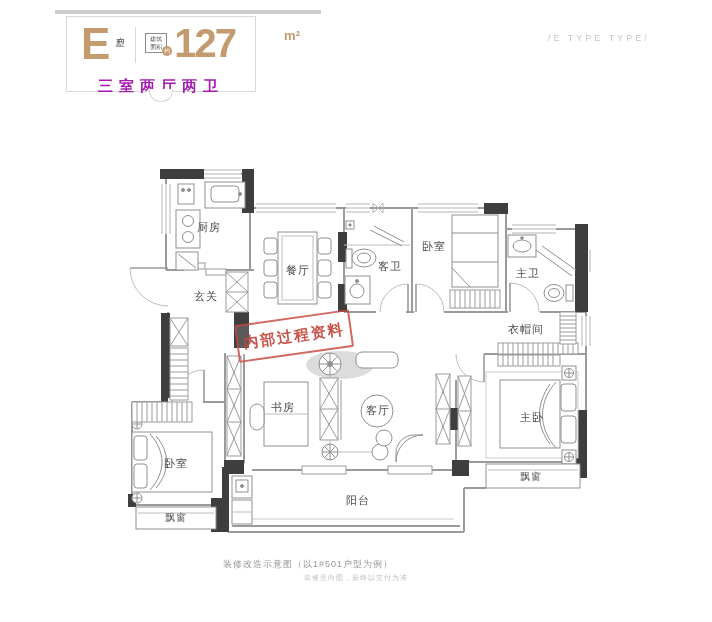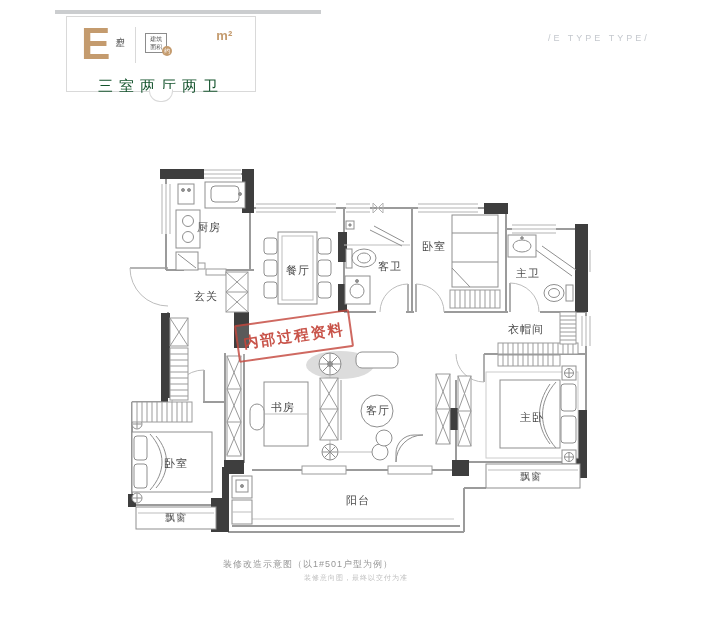--- a/index.html
+++ b/index.html
@@ -13,21 +13,21 @@
   .type-suffix{writing-mode:vertical-rl;text-orientation:upright;font-size:9px;color:#666;
                margin:6px 0 0 3px;letter-spacing:2px;}
   .divider{width:1px;height:36px;background:#d9d9d9;margin:4px 9px 0 9px;flex:none;}
   .area-box{margin-top:10px;width:20px;border:1px solid #8c8c8c;font-size:6px;color:#555;
             text-align:center;line-height:8px;padding:1px 0;position:relative;flex:none;}
   .approx-circle{position:absolute;right:-6px;bottom:-4px;width:10px;height:10px;border-radius:50%;
                  background:#c49b6e;color:#fff;font-size:6px;line-height:10px;text-align:center;}
   .area-value{font-size:40px;font-weight:bold;color:#c49b6e;line-height:40px;margin-left:7px;
               letter-spacing:-2px;}
   .area-unit{font-size:13px;color:#c49b6e;margin-top:5px;margin-left:2px;font-weight:bold;padding-left:47px;}
-  .badge-row2{text-align:center;font-size:15px;font-weight:normal;color:#14532d;letter-spacing:6px;margin-top:8px;}
+  .badge-row2{text-align:center;font-size:15px;font-weight:bold;color:#a21caf;letter-spacing:6px;margin-top:8px;}
   .badge-notch{position:absolute;left:50%;bottom:-11px;transform:translateX(-50%);width:22px;height:11px;
                background:#fff;border:1px solid #d9d9d9;border-top:1px solid #fff;border-radius:0 0 11px 11px;}
   .subtitle{position:absolute;left:548px;top:33px;font-size:9px;letter-spacing:3px;color:#c4c8ce;}
   
   .plan{position:absolute;left:0;top:0;}
   
   .stamp{position:absolute;left:236px;top:317px;width:112px;height:34px;border:2px solid rgba(195,68,58,.8);
          border-radius:2px;transform:rotate(-8deg);display:flex;align-items:center;justify-content:center;
          font-size:15px;font-weight:bold;color:rgba(195,68,58,.92);letter-spacing:2px;
          background:rgba(255,255,255,.15);}
@@ -46,20 +46,21 @@
   <div class="badge">
     <div class="badge-row1">
       <span class="type-letter">E</span>
       <span class="type-suffix">户型</span>
       <span class="divider"></span>
       <span class="area-box">
         <span>建筑</span><br>
         <span>面积</span>
         <span class="approx-circle">约</span>
       </span>
+      <span class="area-value">127</span>
       <span class="area-unit">m²</span>
     </div>
     <div class="badge-row2">三室两厅两卫</div>
     <div class="badge-notch"></div>
   </div>
 
   <div class="subtitle">/E TYPE TYPE/</div>
 
   <svg class="plan" width="712" height="622" viewBox="0 0 712 622">
 

